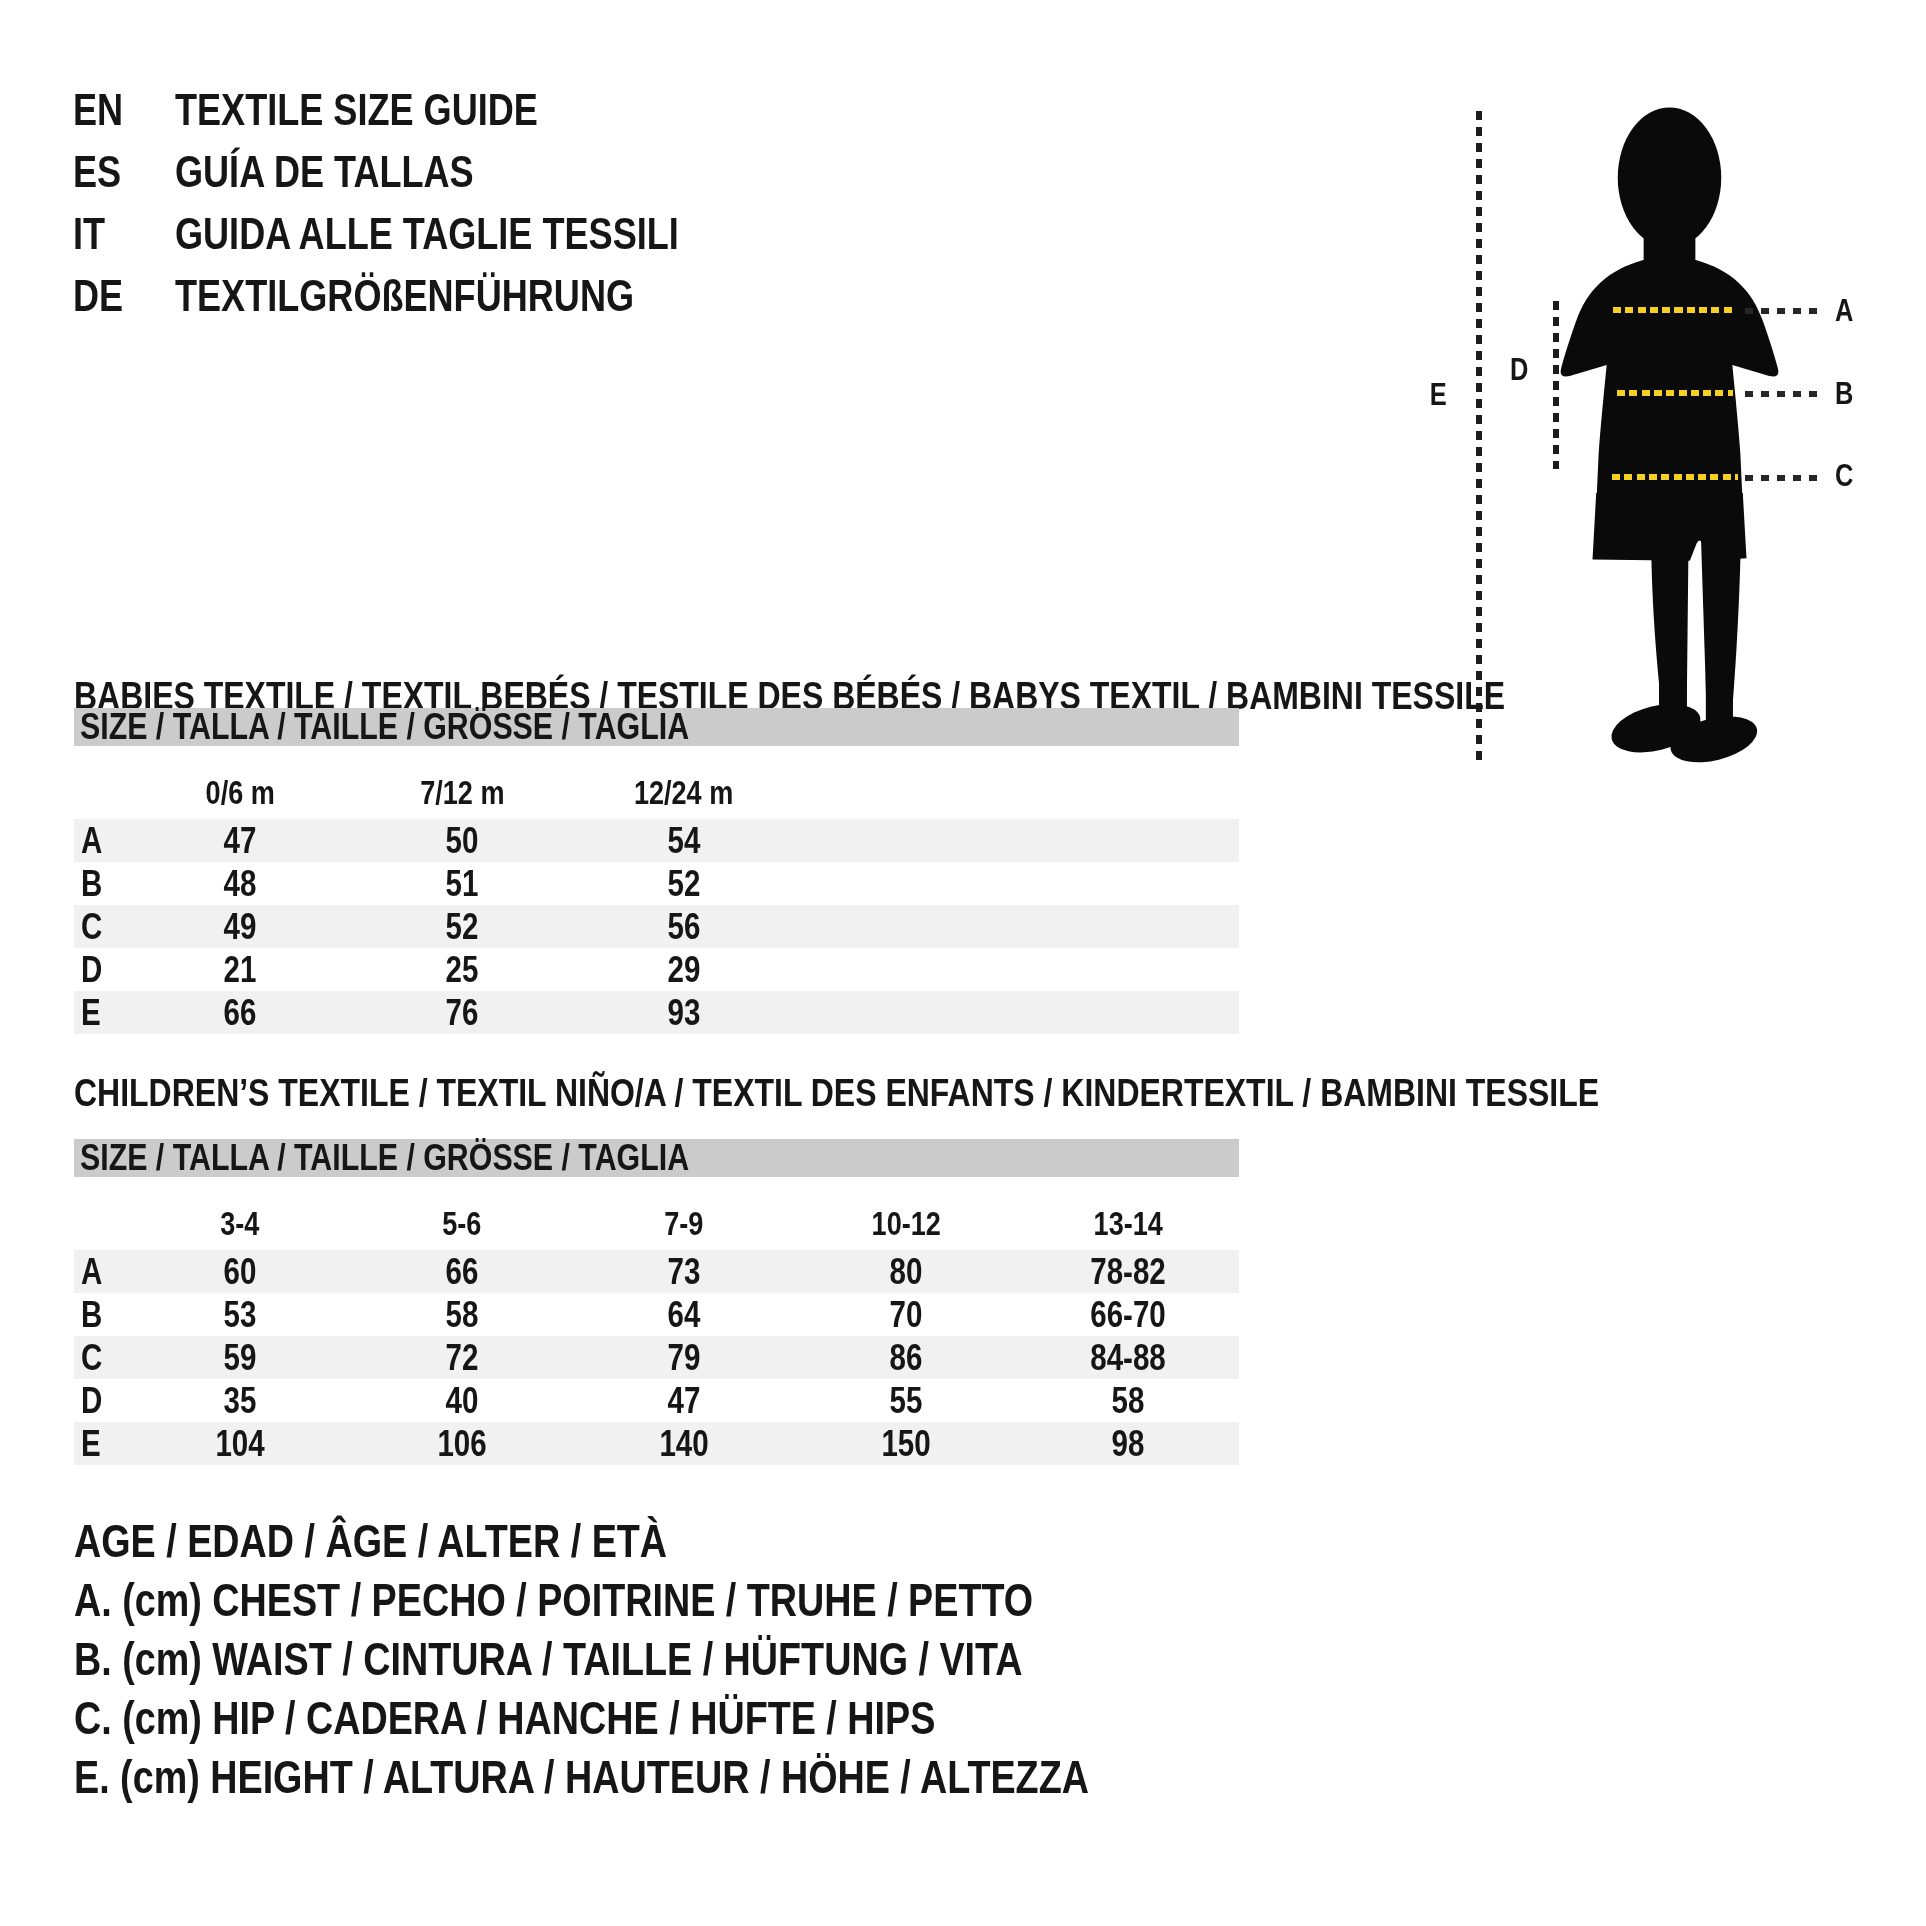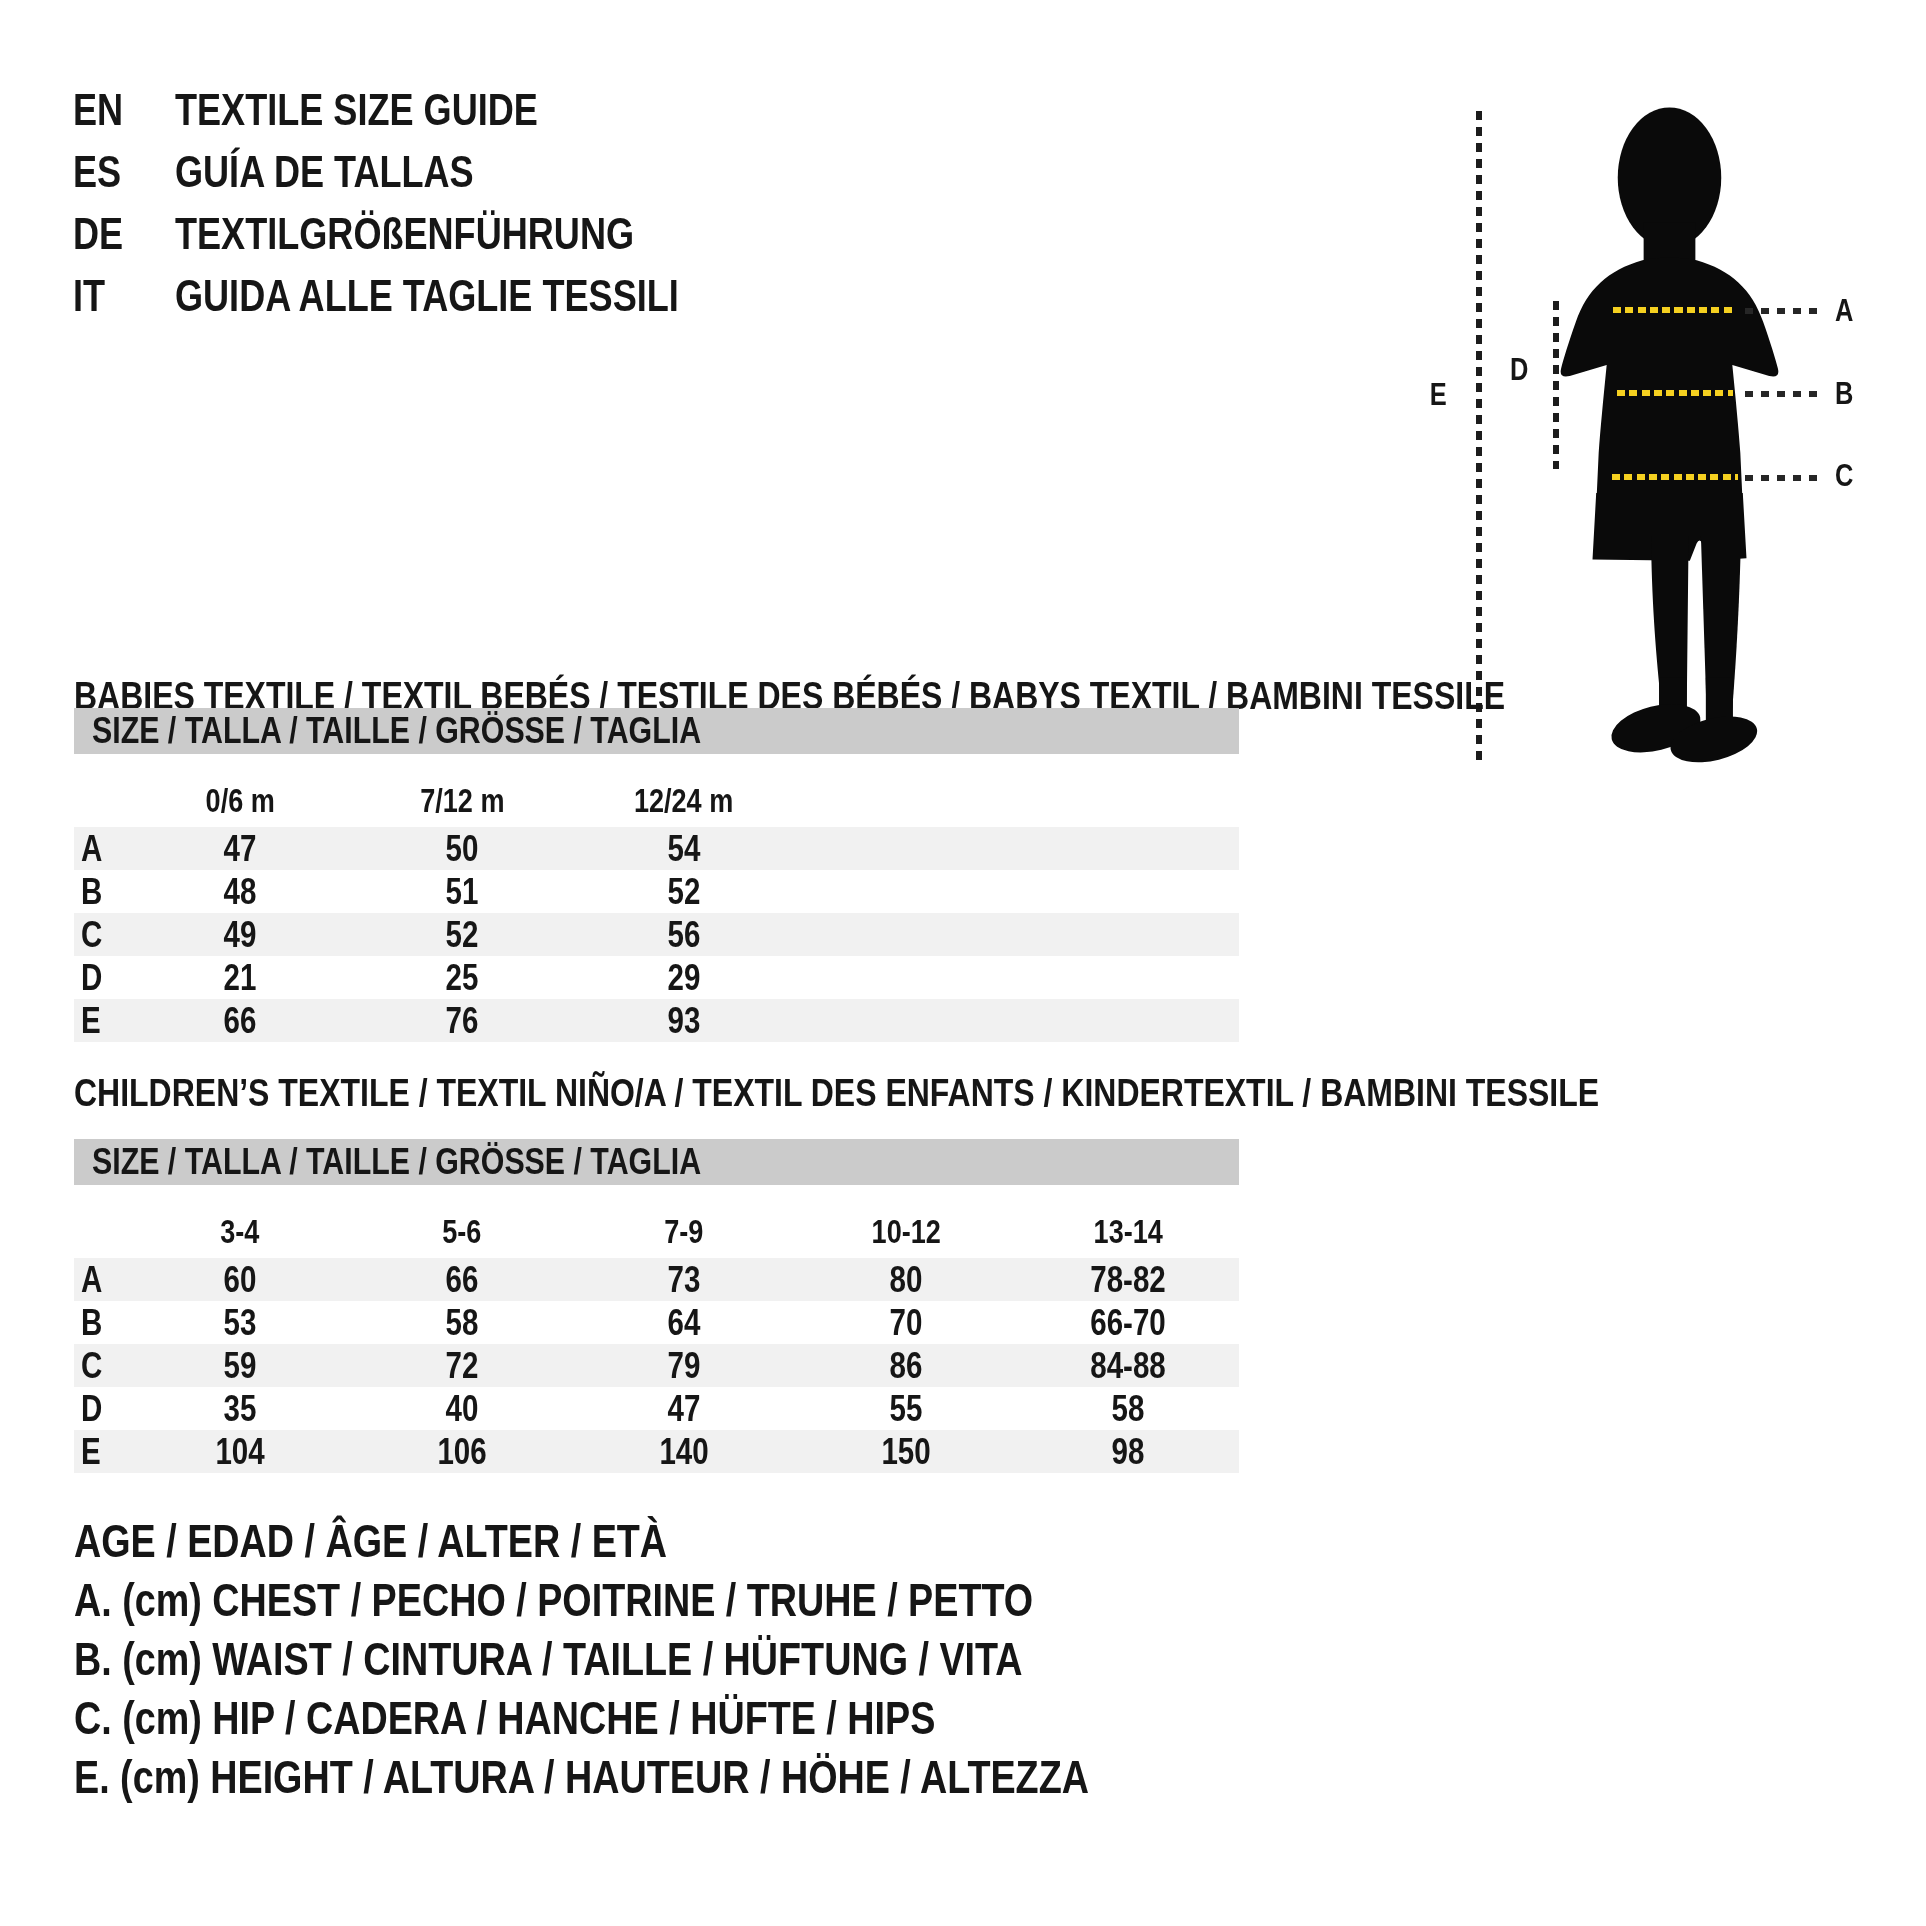--- a/index.html
+++ b/index.html
@@ -20,21 +20,21 @@
 
   
   .section-title { position:absolute; left:74px; height:43px; font-size:39px; display:flex; align-items:center; }
   .babies-title   { top:674px; }
   .children-title { top:1071px; }
 
   
   .size-table { position:absolute; left:74px; width:1165px; }
   .babies-table   { top:708px; }
   .children-table { top:1139px; }
-  .size-bar { height:46px; background:#cbcbcb; display:flex; align-items:center; padding-left:18px; box-sizing:border-box; font-size:37px; }
+  .size-bar { height:38px; background:#cbcbcb; display:flex; align-items:center; padding-left:6px; box-sizing:border-box; font-size:37px; }
   .col-row  { display:flex; height:53px; align-items:center; font-size:33px;margin-top:20px; }
   .t-row    { display:flex; height:43px; align-items:center; font-size:36px; }
   .t-row.odd { background:#f1f1f1; }
   .cell-label { width:55px; padding-left:7.4px; box-sizing:border-box; font-size:36px; }
   .cell { width:222px; display:flex; justify-content:center; align-items:center; }
 
   
   .legend { position:absolute; left:74px; top:1511px; }
   .legend-row { height:59px; display:flex; align-items:center; font-size:46px; }
 
@@ -56,26 +56,26 @@
   <div class="lang-list">
     <div class="lang-row">
       <span class="lang-code"><span class="cx">EN</span></span>
       <span><span class="cx">TEXTILE SIZE GUIDE</span></span>
     </div>
     <div class="lang-row">
       <span class="lang-code"><span class="cx">ES</span></span>
       <span><span class="cx">GUÍA DE TALLAS</span></span>
     </div>
     <div class="lang-row">
+      <span class="lang-code"><span class="cx">IT</span></span>
+      <span><span class="cx">GUIDA ALLE TAGLIE TESSILI</span></span>
+    </div>
+    <div class="lang-row">
       <span class="lang-code"><span class="cx">DE</span></span>
       <span><span class="cx">TEXTILGRÖßENFÜHRUNG</span></span>
-    </div>
-    <div class="lang-row">
-      <span class="lang-code"><span class="cx">IT</span></span>
-      <span><span class="cx">GUIDA ALLE TAGLIE TESSILI</span></span>
     </div>
   </div>
 
   <div>
 
     <div class="vdash" style="left:1476px; top:111px; height:651px;"></div>
 
     <div class="vdash" style="left:1553px; top:301px; height:168px;"></div>
 
     <svg class="silhouette" width="271" height="659" viewBox="0 0 440 1070">

